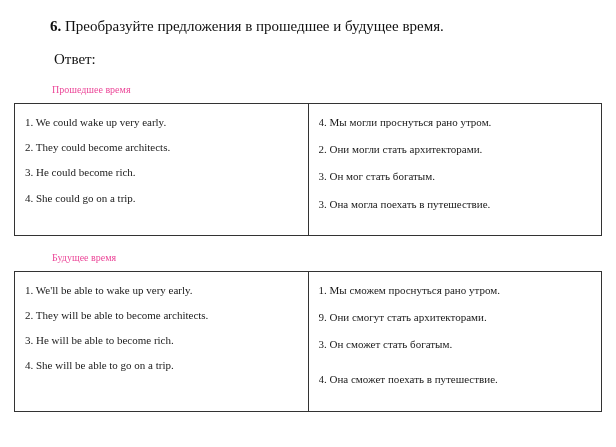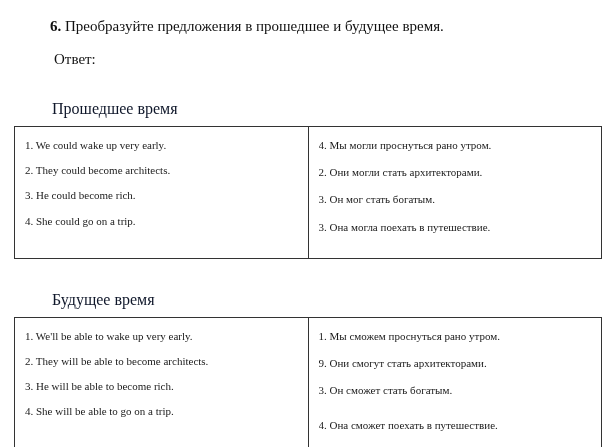--- a/index.html
+++ b/index.html
@@ -25,24 +25,24 @@
   }
   .exercise-title .num { font-weight: bold; }
   .answer-label {
     margin-left: 40px;
     margin-top: 16px;
     font-size: 15px;
     color: #111;
   }
   .section-heading {
     margin-left: 38px;
-    margin-top: 32px;
+    margin-top: 16px;
     margin-bottom: 8px;
-    font-size: 16px;
-    color: #0f172a;
+    font-size: 10px;
+    color: #ec4899;
   }
   table.answers {
     width: 588px;
     border-collapse: collapse;
     table-layout: fixed;
   }
   table.answers td {
     border: 1px solid #333;
     vertical-align: top;
     padding: 8px 10px 10px 10px;

